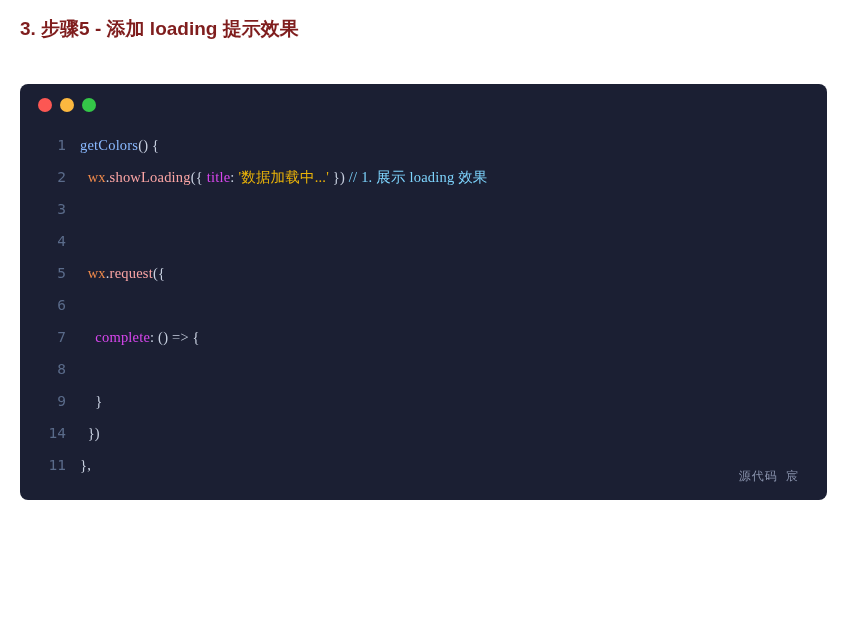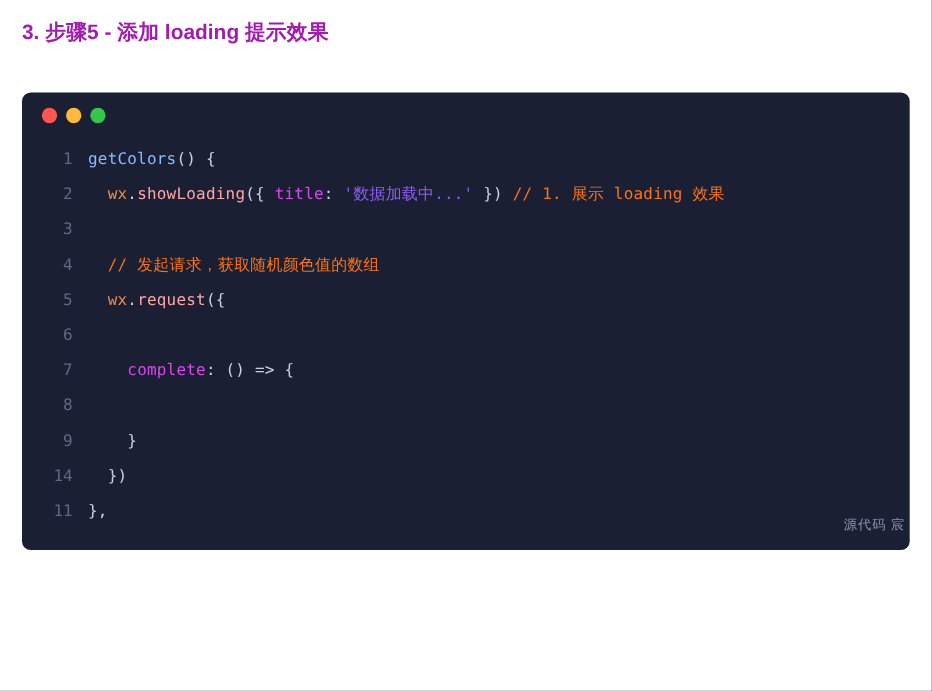--- a/index.html
+++ b/index.html
@@ -9,21 +9,21 @@
     }
     body {
       background: #ffffff;
       font-family: -apple-system, BlinkMacSystemFont, "Segoe UI", Arial, "Microsoft YaHei", sans-serif;
       padding: 16px 20px;
       width: 847px;
     }
     .heading {
       font-size: 19px;
       font-weight: 700;
-      color: #a21caf;
+      color: #7f1d1d;
       margin-bottom: 42px;
     }
     .code-block {
       background: #1b1f33;
       border-radius: 8px;
       padding: 14px 18px 18px 18px;
       position: relative;
       font-family: "Consolas", "Menlo", "Monaco", monospace;
       font-size: 14.5px;
       line-height: 2.2;
@@ -55,36 +55,37 @@
       color: #5a6b8a;
       margin-right: 14px;
       flex-shrink: 0;
       font-weight: 400;
       user-select: none;
     }
     .code-content {
       white-space: pre;
       color: #c8d0e0;
       letter-spacing: 0.2px;
+      font-family: Liberation Serif, serif;
     }
     .tok-fn { color: #8ab9ff; } 
     .tok-obj { color: #f08a4b; } 
     .tok-method { color: #fca5a5; } 
     .tok-punct { color: #c8d0e0; }
     .tok-prop { color: #d946ef; margin-top: 20px; } 
-    .tok-string { color: #8b5cf6; } 
-    .tok-comment { color: #f97316; font-style: normal; }
+    .tok-string { color: #eab308; } 
+    .tok-comment { color: #7dd3fc; font-style: normal; }
     .tok-arrow { color: #c8d0e0; }
     .watermark {
       position: absolute;
-      right: 4px;
+      right: 28px;
       bottom: 10px;
       color: #8a93ad;
       font-size: 12px;
-      font-family: Liberation Serif, serif;
+      font-family: Liberation Mono, monospace;
       letter-spacing: 1px;
     }
   </style>
 </head>
 <body>
 
 <h3 class="heading">3. 步骤5 - 添加 loading 提示效果</h3>
 
 <div class="code-block">
   <div class="window-controls">
@@ -100,21 +101,20 @@
       <div class="code-line">
         <span class="line-num">2</span>
         <span class="code-content"><span class="tok-punct">  </span><span class="tok-obj">wx</span><span class="tok-punct">.</span><span class="tok-method">showLoading</span><span class="tok-punct">({ </span><span class="tok-prop">title</span><span class="tok-punct">: </span><span class="tok-string">'数据加载中...'</span><span class="tok-punct"> }) </span><span class="tok-comment">// 1. 展示 loading 效果</span></span>
       </div>
       <div class="code-line">
         <span class="line-num">3</span>
         <span class="code-content"></span>
       </div>
       <div class="code-line">
         <span class="line-num">4</span>
-        <span class="code-content"><span class="tok-punct">  </span><span class="tok-comment">// 发起请求，获取随机颜色值的数组</span></span>
       </div>
       <div class="code-line">
         <span class="line-num">5</span>
         <span class="code-content"><span class="tok-punct">  </span><span class="tok-obj">wx</span><span class="tok-punct">.</span><span class="tok-method">request</span><span class="tok-punct">({</span></span>
       </div>
       <div class="code-line">
         <span class="line-num">6</span>
         <span class="code-content"><span class="tok-punct">    </span></span>
       </div>
       <div class="code-line">

